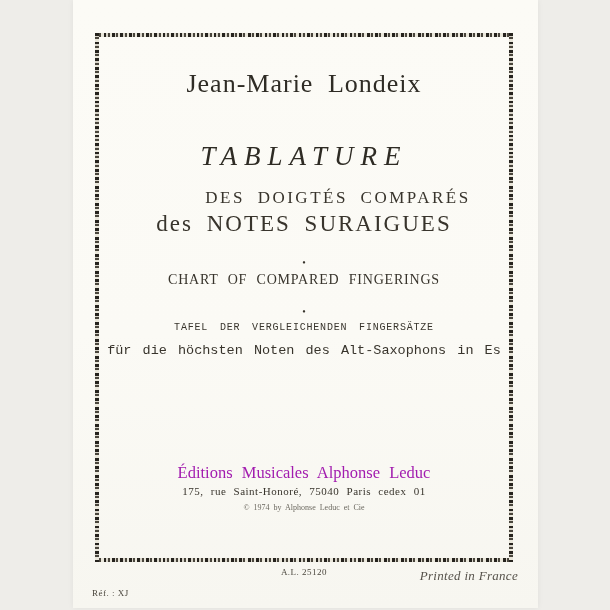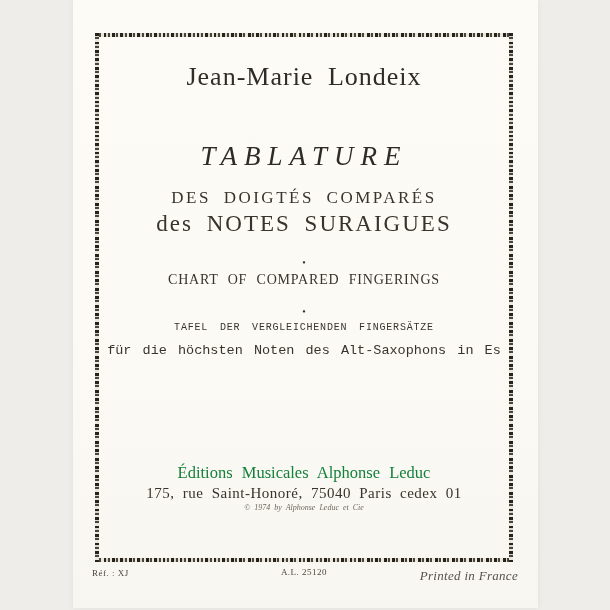--- a/index.html
+++ b/index.html
@@ -33,43 +33,43 @@
   .frame .edge.top { top: 0; }
   .frame .edge.bottom { bottom: 0; }
   .frame .edge.left { left: 0; }
   .frame .edge.right { right: 0; }
 
   .tline {
     position: absolute; left: 95px; width: 418px;
     text-align: center; color: #38342c; white-space: nowrap;
   }
 
-  .author { top: 62px; font-size: 26px; letter-spacing: 1px; word-spacing: 7px; color: #2f2c25; }
+  .author { top: 69px; font-size: 26px; letter-spacing: 1px; word-spacing: 7px; color: #2f2c25; }
 
   .title-main { top: 141px; font-size: 27px; font-style: italic; letter-spacing: 7px; color: #2e2b24; }
-  .title-fr1 { top: 188px; font-size: 17px; letter-spacing: 2.5px; word-spacing: 6px; }
+  .title-fr1 { top: 188px; font-size: 17px; letter-spacing: 2.5px; word-spacing: 6px; padding-left: 34px; }
   .title-fr2 { top: 211px; font-size: 23px; letter-spacing: 2px; word-spacing: 6px; }
   .title-fr3 { top: 234px; font-size: 17px; letter-spacing: 2.5px; word-spacing: 6px; }
   .flat-glyph { font-style: italic; margin-left: 5px; }
 
   .bullet { font-size: 10px; color: #38342c; }
   .bullet-1 { top: 257px; }
   .bullet-2 { top: 306px; }
 
   .en-1 { top: 272px; font-size: 14px; letter-spacing: 0.8px; word-spacing: 5px; }
   .en-2 { top: 290px; font-size: 13.5px; word-spacing: 3px; }
   .de-1 { top: 322px; font-size: 10px; letter-spacing: 0.8px; word-spacing: 5px; font-family: Liberation Mono, monospace; }
   .de-2 { top: 343px; font-size: 13.5px; word-spacing: 3px; font-family: Liberation Mono, monospace; }
 
-  .pub-name { top: 463px; font-size: 16.5px; word-spacing: 5px; color: #15803d; }
-  .pub-addr { top: 485px; font-size: 15px; word-spacing: 4px; letter-spacing: 0.5px; }
-  .pub-copy { top: 503px; font-size: 8px; font-style: italic; color: #6c6960; word-spacing: 2px; }
+  .pub-name { top: 463px; font-size: 16.5px; word-spacing: 5px; color: #a21caf; }
+  .pub-addr { top: 485px; font-size: 11px; word-spacing: 4px; letter-spacing: 0.5px; }
+  .pub-copy { top: 503px; font-size: 8px; color: #6c6960; word-spacing: 2px; }
 
   .footer-ref {
-    position: absolute; left: 92px; top: 568px;
+    position: absolute; left: 92px; top: 588px;
     font-size: 9px; color: #4a463d; letter-spacing: 0.5px;
   }
   .footer-plate {
     position: absolute; left: 95px; top: 567px; width: 418px; text-align: center;
     font-size: 9px; color: #4a463d; letter-spacing: 0.5px;
   }
   .footer-printed {
     position: absolute; right: 92px; top: 568px;
     font-size: 13px; font-style: italic; color: #55514a; letter-spacing: 0.3px;
   }

